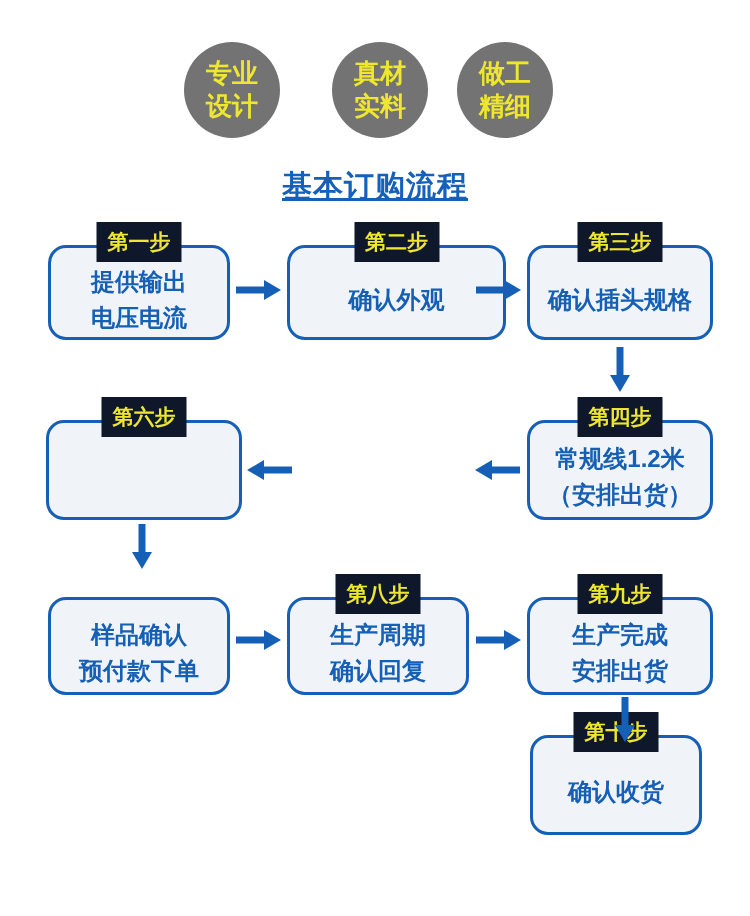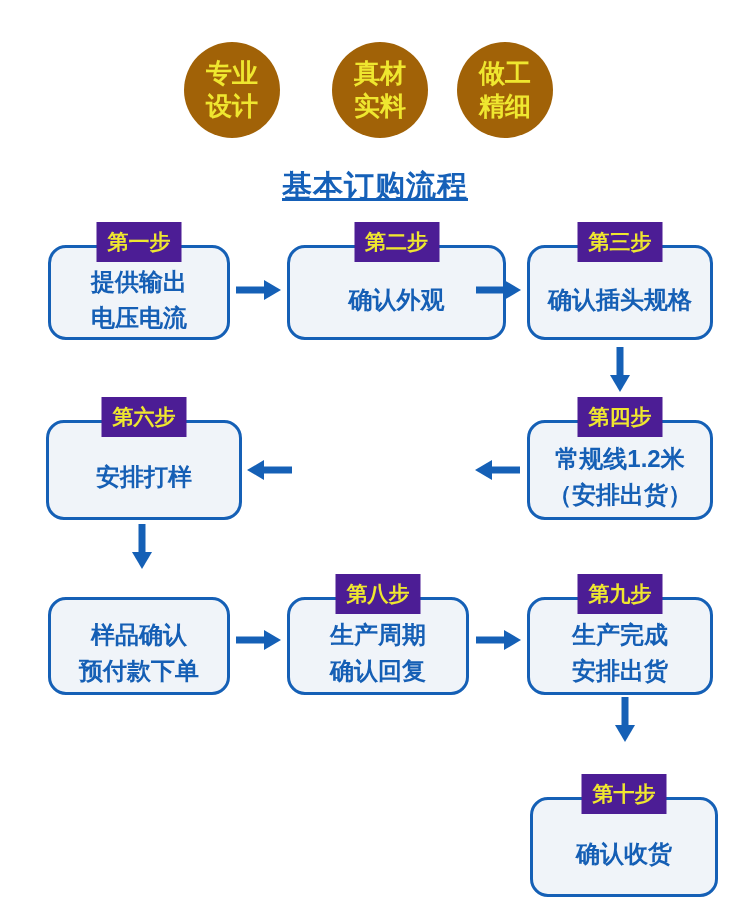--- a/index.html
+++ b/index.html
@@ -3,37 +3,37 @@
 <meta charset="utf-8">
 <style>
   html,body{margin:0;padding:0;background:#ffffff;}
   .canvas{
     position:relative;width:750px;height:916px;background:#ffffff;overflow:hidden;
     font-family:"Liberation Sans","DejaVu Sans",sans-serif;
   }
   
   .circle{
     position:absolute;top:42px;width:96px;height:96px;border-radius:50%;
-    background:#a16207;color:#efe72f;font-weight:bold;font-size:26px;line-height:33px;
+    background:#737373;color:#efe72f;font-weight:bold;font-size:26px;line-height:33px;
     display:flex;flex-direction:column;align-items:center;justify-content:center;text-align:center;
   }
   
   .title{
     position:absolute;top:166px;left:0;width:750px;text-align:center;
     color:#1560b8;font-size:30px;font-weight:bold;letter-spacing:1px;text-decoration:underline;
   }
   
   .step{
     position:absolute;background:#f0f4f9;border:3px solid #1560b6;border-radius:18px;
     display:flex;flex-direction:column;align-items:center;justify-content:center;
     padding-top:14px;box-sizing:border-box;
   }
   .badge{
     position:absolute;top:-26px;left:50%;transform:translateX(-50%);
-    background:#4c1d95;color:#efe72f;font-weight:bold;font-size:21px;
+    background:#0f172a;color:#efe72f;font-weight:bold;font-size:21px;
     height:40px;padding:0 11px;display:flex;align-items:center;justify-content:center;
     white-space:nowrap;
   }
   .line{
     color:#155fb5;font-size:24px;font-weight:bold;line-height:36px;white-space:nowrap;text-align:center;
   }
   .arr{position:absolute;}
   .arr line{stroke:#1560b6;stroke-width:7;}
   .arr polygon{fill:#1560b6;}
 </style>
@@ -66,21 +66,20 @@
     <div class="badge">第二步</div>
     <div class="line">确认外观</div>
   </div>
   <div class="step" style="left:527px;top:245px;width:186px;height:95px">
     <div class="badge">第三步</div>
     <div class="line">确认插头规格</div>
   </div>
 
   <div class="step" style="left:46px;top:420px;width:196px;height:100px">
     <div class="badge">第六步</div>
-    <div class="line">安排打样</div>
   </div>
   <div class="step" style="left:527px;top:420px;width:186px;height:100px">
     <div class="badge">第四步</div>
     <div class="line">常规线1.2米</div>
     <div class="line">（安排出货）</div>
   </div>
 
   <div class="step" style="left:48px;top:597px;width:182px;height:98px">
     <div class="line">样品确认</div>
     <div class="line">预付款下单</div>
@@ -89,21 +88,21 @@
     <div class="badge">第八步</div>
     <div class="line">生产周期</div>
     <div class="line">确认回复</div>
   </div>
   <div class="step" style="left:527px;top:597px;width:186px;height:98px">
     <div class="badge">第九步</div>
     <div class="line">生产完成</div>
     <div class="line">安排出货</div>
   </div>
 
-  <div class="step" style="left:530px;top:797px;width:188px;height:100px">
+  <div class="step" style="left:530px;top:735px;width:172px;height:100px">
     <div class="badge">第十步</div>
     <div class="line">确认收货</div>
   </div>
 
   <svg class="arr" style="left:234px;top:277px" width="48" height="26" viewBox="0 0 48 26">
     <line x1="2" y1="13" x2="32" y2="13"></line>
       <polygon points="30,3 47,13 30,23"></polygon>
   </svg>
   <svg class="arr" style="left:474px;top:277px" width="48" height="26" viewBox="0 0 48 26">
     <line x1="2" y1="13" x2="32" y2="13"></line>

